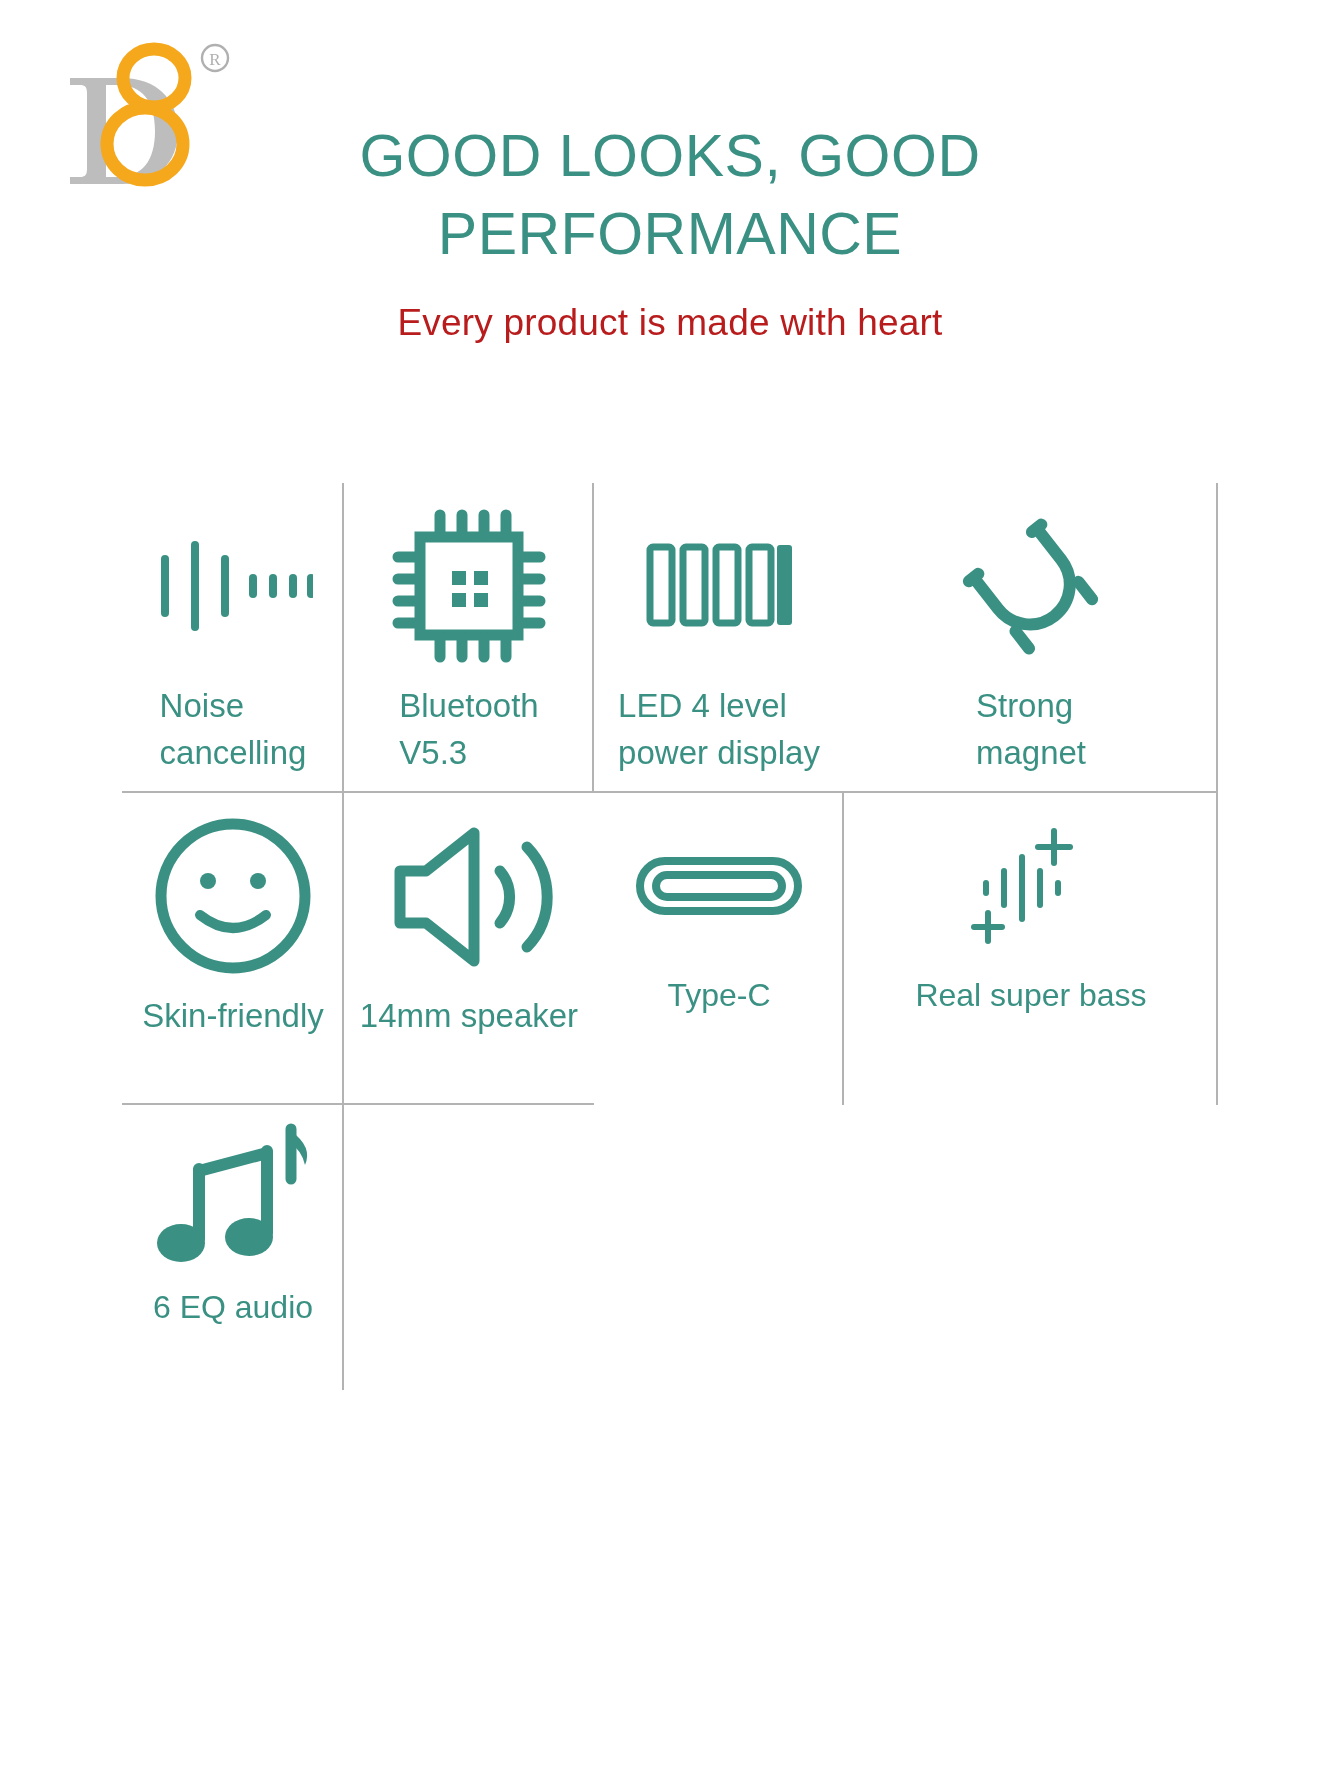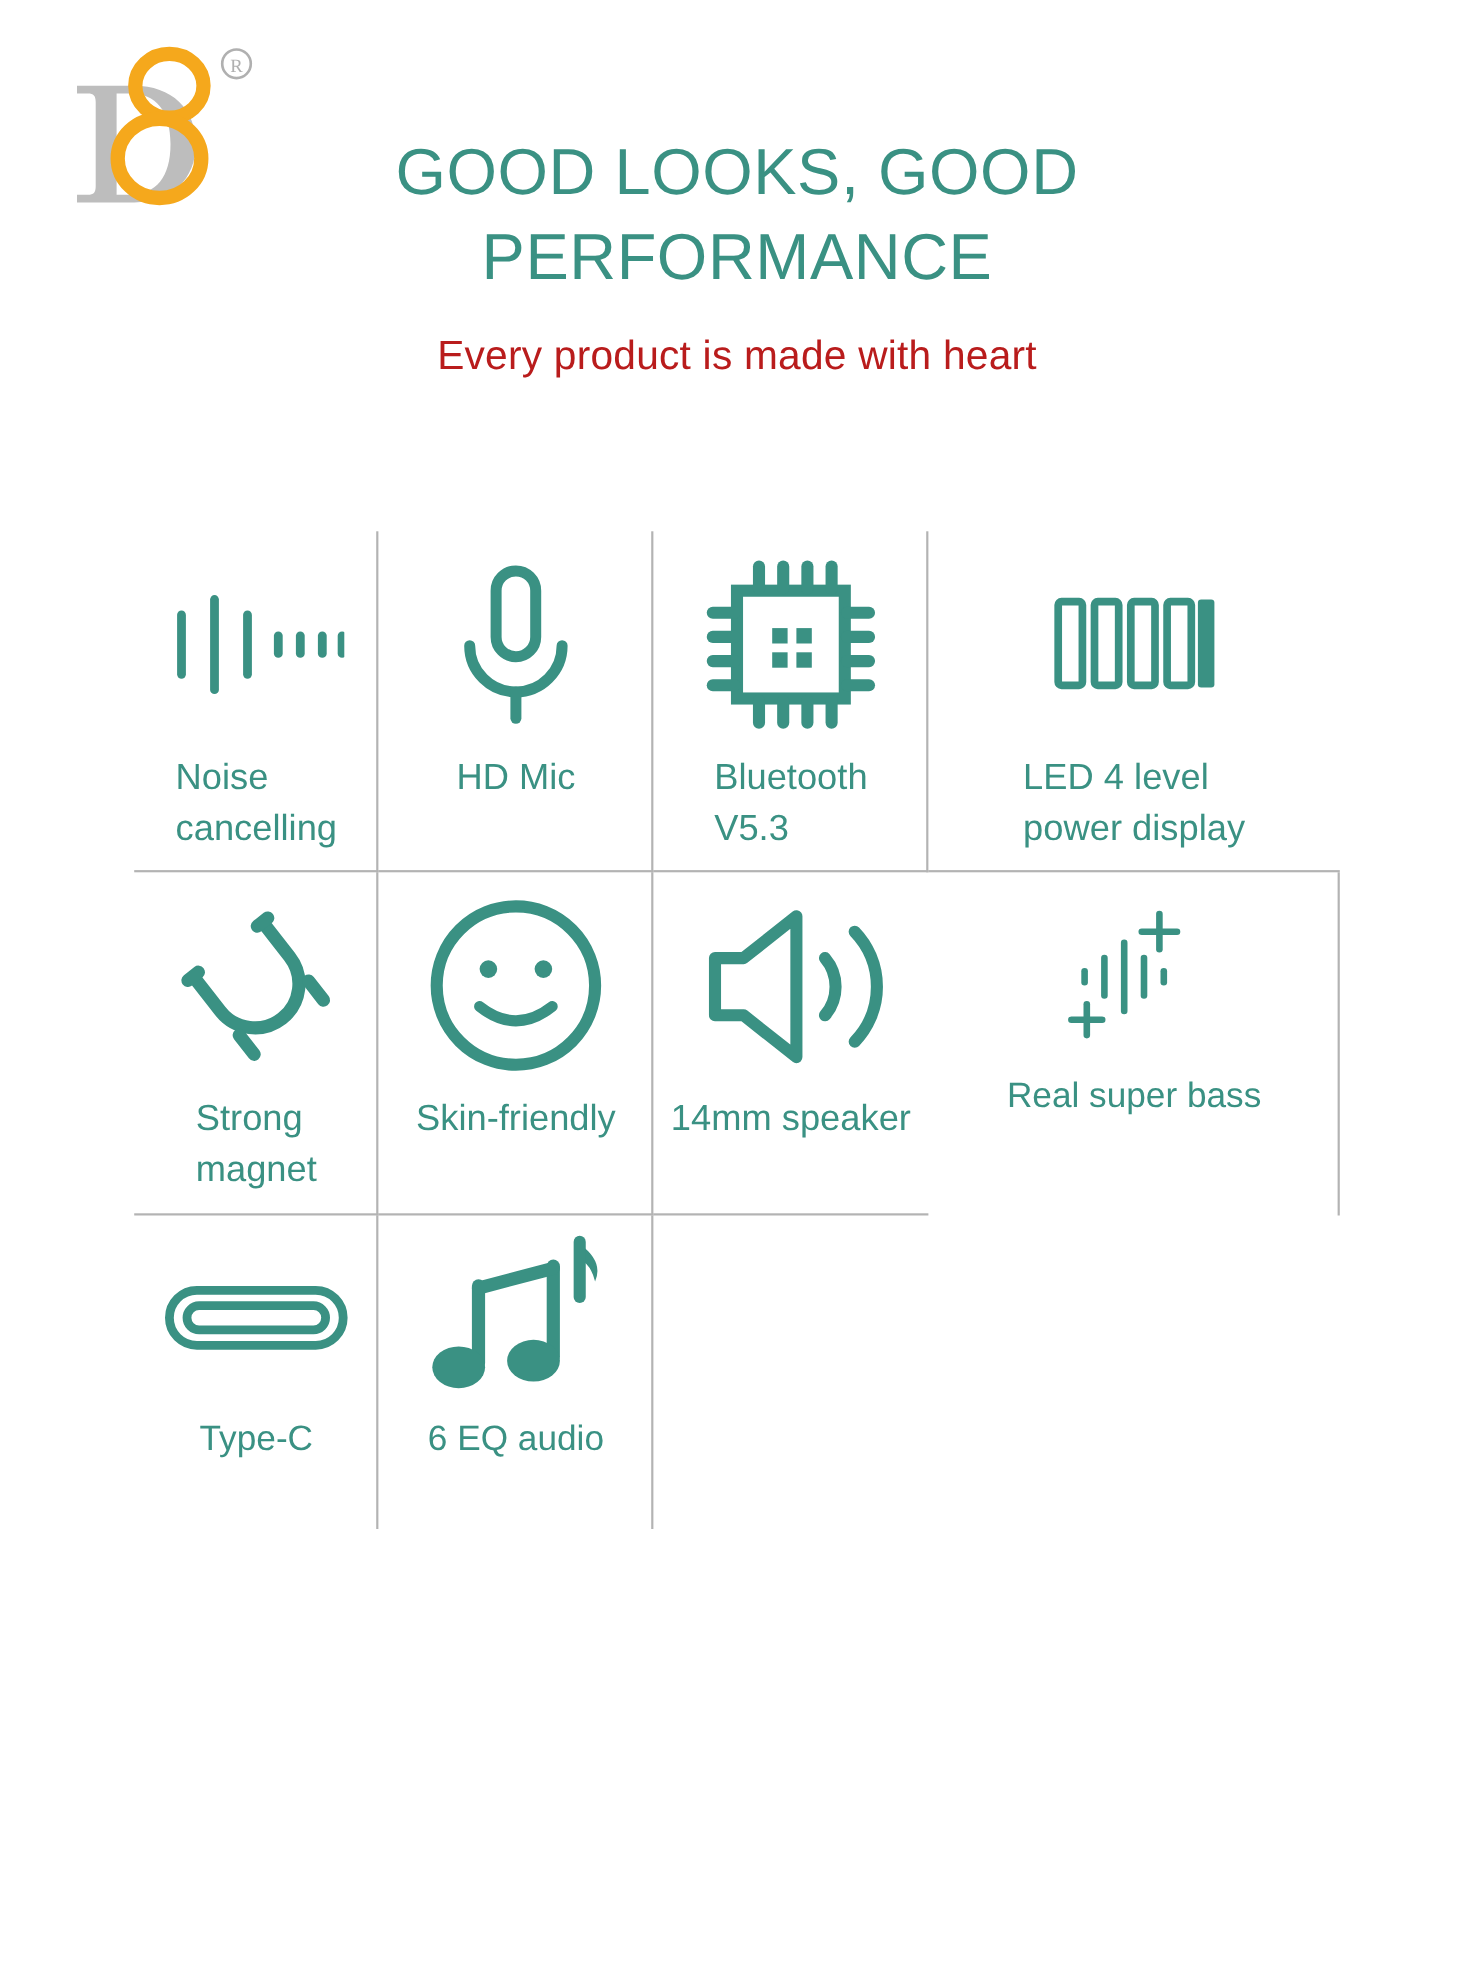--- a/index.html
+++ b/index.html
@@ -152,32 +152,20 @@
           <line x1="120" y1="47" x2="120" y2="63"></line>
           <line x1="140" y1="47" x2="140" y2="63"></line>
           <line x1="158" y1="47" x2="158" y2="63"></line>
         </g>
       </svg>
     </div>
     <div class="label">Noise
 cancelling</div>
   </div>
 
-  <div class="cell vdiv hdiv">
-    <div class="icon-box">
-      <svg width="120" height="150" viewBox="0 0 120 150">
-        <g fill="none" stroke="#3a9183" stroke-width="10" stroke-linecap="round">
-          <rect x="42" y="8" width="36" height="78" rx="18"></rect>
-          <path d="M18 76 a42 42 0 0 0 84 0"></path>
-          <line x1="60" y1="118" x2="60" y2="142"></line>
-        </g>
-      </svg>
-    </div>
-    <div class="label">HD Mic</div>
-  </div>
 
   <div class="cell vdiv hdiv">
     <div class="icon-box">
       <svg width="170" height="170" viewBox="0 0 170 170">
         <g stroke="#3a9183" stroke-width="11" stroke-linecap="round" fill="none">
           <rect x="36" y="36" width="98" height="98"></rect>
 
           <line x1="56" y1="14" x2="56" y2="34"></line>
           <line x1="78" y1="14" x2="78" y2="34"></line>
           <line x1="100" y1="14" x2="100" y2="34"></line>
@@ -267,20 +255,30 @@
           <path d="M118 52 a40 40 0 0 1 0 52"></path>
           <path d="M145 28 a72 72 0 0 1 0 100"></path>
         </g>
       </svg>
     </div>
     <div class="label">14mm speaker</div>
   </div>
 
   <div class="cell vdiv r3">
     <div class="icon-box">
+      <svg width="170" height="70" viewBox="0 0 170 70">
+        <rect x="6" y="10" width="158" height="50" rx="25" fill="none" stroke="#3a9183" stroke-width="8"></rect>
+        <rect x="22" y="24" width="126" height="22" rx="11" fill="none" stroke="#3a9183" stroke-width="8"></rect>
+      </svg>
+    </div>
+    <div class="label">Type-C</div>
+  </div>
+
+  <div class="cell vdiv r3">
+    <div class="icon-box">
       <svg width="130" height="130" viewBox="0 0 130 130">
         <g stroke="#3a9183" stroke-width="6" stroke-linecap="round">
           <line x1="20" y1="62" x2="20" y2="72"></line>
           <line x1="38" y1="50" x2="38" y2="84"></line>
           <line x1="56" y1="36" x2="56" y2="98"></line>
           <line x1="74" y1="50" x2="74" y2="84"></line>
           <line x1="92" y1="62" x2="92" y2="72"></line>
         </g>
         <g stroke="#3a9183" stroke-width="6" stroke-linecap="round">
           <line x1="88" y1="10" x2="88" y2="42"></line>
@@ -288,30 +286,20 @@
           <line x1="22" y1="92" x2="22" y2="120"></line>
           <line x1="8" y1="106" x2="36" y2="106"></line>
         </g>
       </svg>
     </div>
     <div class="label">Real super bass</div>
   </div>
 
   <div class="cell vdiv r3">
     <div class="icon-box">
-      <svg width="170" height="70" viewBox="0 0 170 70">
-        <rect x="6" y="10" width="158" height="50" rx="25" fill="none" stroke="#3a9183" stroke-width="8"></rect>
-        <rect x="22" y="24" width="126" height="22" rx="11" fill="none" stroke="#3a9183" stroke-width="8"></rect>
-      </svg>
-    </div>
-    <div class="label">Type-C</div>
-  </div>
-
-  <div class="cell vdiv r3">
-    <div class="icon-box">
       <svg width="165" height="155" viewBox="0 0 165 155">
         <g stroke="#3a9183" stroke-width="12" fill="none" stroke-linecap="round">
           <line x1="48" y1="48" x2="48" y2="118"></line>
           <line x1="116" y1="30" x2="116" y2="112"></line>
           <line x1="48" y1="50" x2="116" y2="32"></line>
         </g>
         <ellipse cx="30" cy="122" rx="24" ry="19" fill="#3a9183"></ellipse>
         <ellipse cx="98" cy="116" rx="24" ry="19" fill="#3a9183"></ellipse>
         <path d="M140 10 q22 16 14 34 q-4 -16 -14 -20 z" fill="#3a9183"></path>
         <line x1="140" y1="8" x2="140" y2="58" stroke="#3a9183" stroke-width="11" stroke-linecap="round"></line>

